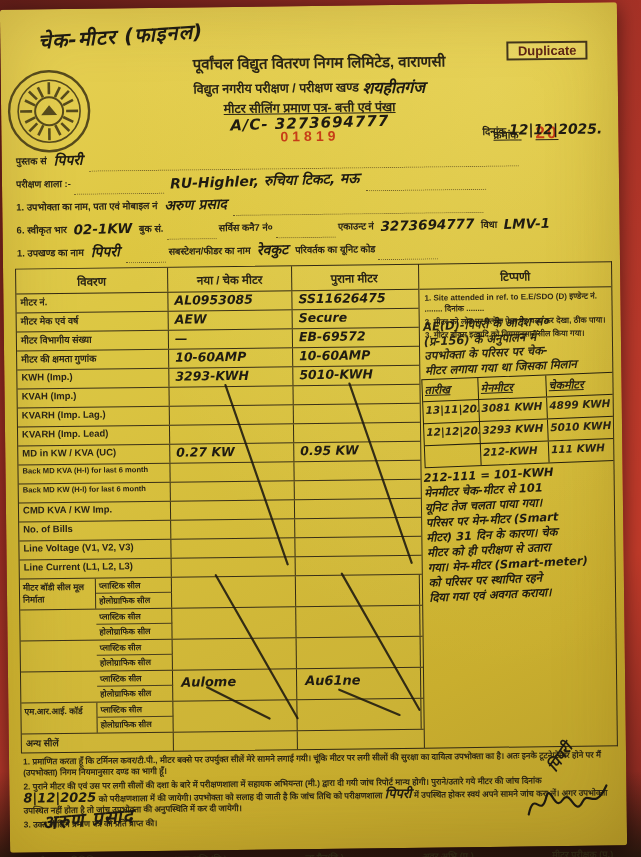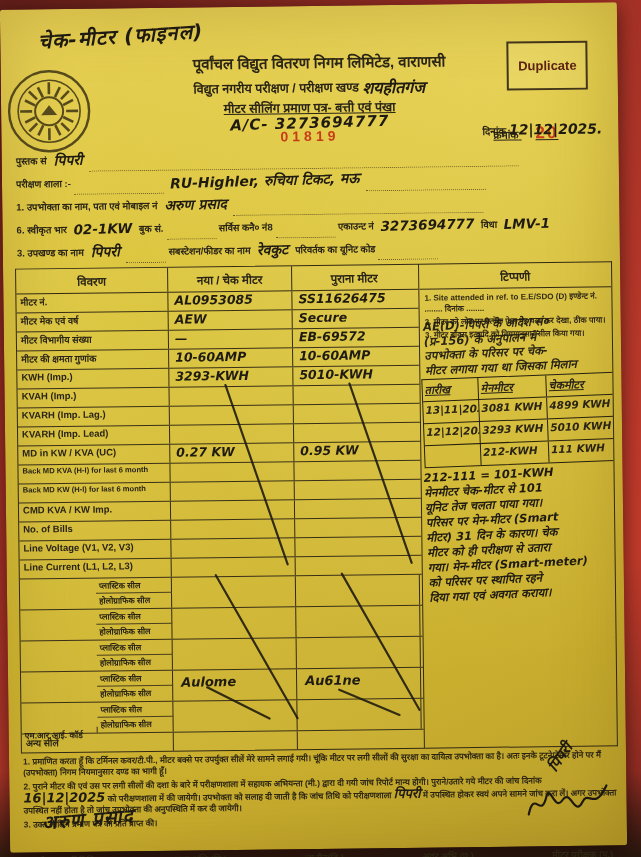--- a/index.html
+++ b/index.html
@@ -17,21 +17,21 @@
       radial-gradient(ellipse at 80% 10%, rgba(255,240,150,.25), rgba(0,0,0,0) 55%),
       linear-gradient(155deg,#e8d257 0%,#dcc53e 30%,#d2b933 55%,#c9ae2e 78%,#b89e2b 100%);
     box-shadow:0 5px 20px rgba(0,0,0,.55), inset 0 0 70px rgba(110,80,10,.28);
     color:#2a2416;border-radius:3px;
   }
   .hand{font-family:"DejaVu Sans",sans-serif;font-style:italic;font-weight:bold;color:#1f1b12;}
   .red{color:#c63d17;}
   .dots{border-bottom:1px dotted #6b5a26;}
   
   .hand-top{position:absolute;left:38px;top:14px;font-size:20px;transform:rotate(-3deg);letter-spacing:1px;}
-  .dup-stamp{position:absolute;right:30px;top:38px;border:2px solid #43351a;padding:15px 9px;
+  .dup-stamp{position:absolute;right:30px;top:38px;border:2px solid #43351a;padding:0 9px;
     font-size:13px;font-weight:bold;color:#5d2414;background:rgba(255,245,180,.15);}
   .seal-logo{position:absolute;left:4px;top:58px;opacity:.85;}
   .org-title{text-align:center;margin:46px 40px 0 60px;font-size:15px;font-weight:bold;color:#2b2515;}
   .dept-line{text-align:center;margin-top:3px;font-size:12.5px;font-weight:bold;position:relative;}
   .dept-hand{font-size:16px;position:relative;top:2px;margin-top:20px;}
   .cert-line{text-align:center;font-size:12.5px;font-weight:bold;margin-top:2px;position:relative;}
   .cert-title{text-decoration:underline;}
   .serial-wrap{position:absolute;right:58px;top:14px;font-size:10.5px;font-weight:bold;}
   .serial-no{font-size:17px;letter-spacing:2px;margin-left:14px;}
   .ac-hand{text-align:center;font-size:15px;margin-top:-2px;letter-spacing:1px;transform:rotate(-1deg);}
@@ -153,29 +153,29 @@
     <div class="fl">
       <span>1. उपभोक्ता का नाम, पता एवं मोबाइल नं</span>
       <span class="hand hv big">अरुण प्रसाद</span>
       <span class="dots" style="display:inline-block;width:250px;">&nbsp;</span>
     </div>
     <div class="fl">
       <span>6. स्वीकृत भार</span>
       <span class="hand hv">02-1KW</span>
       <span>बुक सं.</span>
       <span class="dots" style="display:inline-block;width:50px;">&nbsp;</span>
-      <span>सर्विस कनै० नं8</span>
+      <span>सर्विस कनै7 नं०</span>
       <span class="dots" style="display:inline-block;width:60px;">&nbsp;</span>
       <span>एकाउन्ट नं</span>
       <span class="hand hv">3273694777</span>
       <span>विधा</span>
       <span class="hand hv">LMV-1</span>
     </div>
     <div class="fl">
-      <span>3. उपखण्ड का नाम</span>
+      <span>1. उपखण्ड का नाम</span>
       <span class="hand hv big">पिपरी</span>
       <span class="dots" style="display:inline-block;width:40px;">&nbsp;</span>
       <span>सबस्टेशन/फीडर का नाम</span>
       <span class="hand hv big">रेवकुट</span>
       <span>परिवर्तक का यूनिट कोड</span>
       <span class="dots" style="display:inline-block;width:60px;">&nbsp;</span>
     </div>
   </div>
 
   <div class="tbl-wrap">
@@ -255,20 +255,21 @@
             <div class="lbl" style="font-size: 9.5px;">Line Voltage (V1, V2, V3)</div>
             <div class="val hand"></div>
             <div class="val hand"></div>
           </div>
           <div class="trow">
             <div class="lbl" style="font-size: 9.5px;">Line Current (L1, L2, L3)</div>
             <div class="val hand"></div>
             <div class="val hand"></div>
           </div>
           <div class="srow" style="grid-template-areas: &quot;l s1 n o&quot; &quot;l s2 n o&quot;;">
+            <div class="slbl" style="grid-area: l;">मीटर बॉडी सील मूल निर्माता</div>
             <div class="sub" style="grid-area: s1;">प्लास्टिक सील</div>
             <div class="val hand" style="grid-area: n;"></div>
             <div class="val hand" style="grid-area: o;"></div>
             <div class="sub last" style="grid-area: s2;">होलोग्राफिक सील</div>
           </div>
           <div class="srow" style="grid-template-areas: &quot;l s1 n o&quot; &quot;l s2 n o&quot;;">
             <div class="sub" style="grid-area: s1;">प्लास्टिक सील</div>
             <div class="val hand" style="grid-area: n;"></div>
             <div class="val hand" style="grid-area: o;"></div>
             <div class="sub last" style="grid-area: s2;">होलोग्राफिक सील</div>
@@ -279,21 +280,21 @@
             <div class="val hand" style="grid-area: o;"></div>
             <div class="sub last" style="grid-area: s2;">होलोग्राफिक सील</div>
           </div>
           <div class="srow" style="grid-template-areas: &quot;l s1 n o&quot; &quot;l s2 n o&quot;;">
             <div class="sub" style="grid-area: s1;">प्लास्टिक सील</div>
             <div class="val hand" style="grid-area: n;">Aulome</div>
             <div class="val hand" style="grid-area: o;">Au61ne</div>
             <div class="sub last" style="grid-area: s2;">होलोग्राफिक सील</div>
           </div>
           <div class="srow" style="grid-template-areas: &quot;l s1 n o&quot; &quot;l s2 n o&quot;;">
-            <div class="slbl" style="grid-area: l; margin-top: 24px;">एम.आर.आई. कॉर्ड</div>
+            <div class="slbl" style="grid-area: l;">एम.आर.आई. कॉर्ड</div>
             <div class="sub" style="grid-area: s1;">प्लास्टिक सील</div>
             <div class="val hand" style="grid-area: n;"></div>
             <div class="val hand" style="grid-area: o;"></div>
             <div class="sub last" style="grid-area: s2;">होलोग्राफिक सील</div>
           </div>
         </div>
       <div class="lastrow">
         <div class="lbl">अन्य सीलें</div>
         <div class="val"></div>
         <div class="val"></div>
@@ -356,21 +357,21 @@
           <div>को परिसर पर स्थापित रहने</div>
           <div>दिया गया एवं अवगत कराया।</div>
         </div>
     </div>
   </div>
 
   <div class="footer">
     <div class="fpara">1. प्रमाणित करता हूँ कि टर्मिनल कवर/टी.पी., मीटर बक्से पर उपर्युक्त सीलें मेरे सामने लगाई गयी। चूंकि मीटर पर लगी सीलों की सुरक्षा का दायित्व उपभोक्ता का है। अतः इनके टूटने/टेम्पर होने पर मैं (उपभोक्ता) निगम नियमानुसार दण्ड का भागी हूँ।</div>
     <div class="fpara">
       <span>2. पुराने मीटर की एवं उस पर लगी सीलों की दशा के बारे में परीक्षणशाला में सहायक अभियन्ता (मी.) द्वारा दी गयी जांच रिपोर्ट मान्य होगी। पुराने/उतारे गये मीटर की जांच दिनांक</span>
-      <span class="hand fdate">16|12|2025</span>
+      <span class="hand fdate">8|12|2025</span>
       <span>को परीक्षणशाला में की जायेगी। उपभोक्ता को सलाह दी जाती है कि जांच तिथि को परीक्षणशाला</span>
       <span class="hand flab">पिपरी</span>
       <span>में उपस्थित होकर स्वयं अपने सामने जांच करा लें। अगर उपभोक्ता उपस्थित नहीं होता है तो जांच उपभोक्ता की अनुपस्थिति में कर दी जायेगी।</span>
     </div>
     <div class="fpara">3. उक्त सीलिंग प्रमाण पत्र की प्रति प्राप्त की।</div>
     <div class="sig-consumer hand">अरुण प्रसाद</div>
     <div class="sig-row" id="sig-row">
       <span class="sig-right">
         <span class="sig-pipari hand">पिपरी</span>
         <svg width="86" height="46" viewBox="0 0 86 46">

